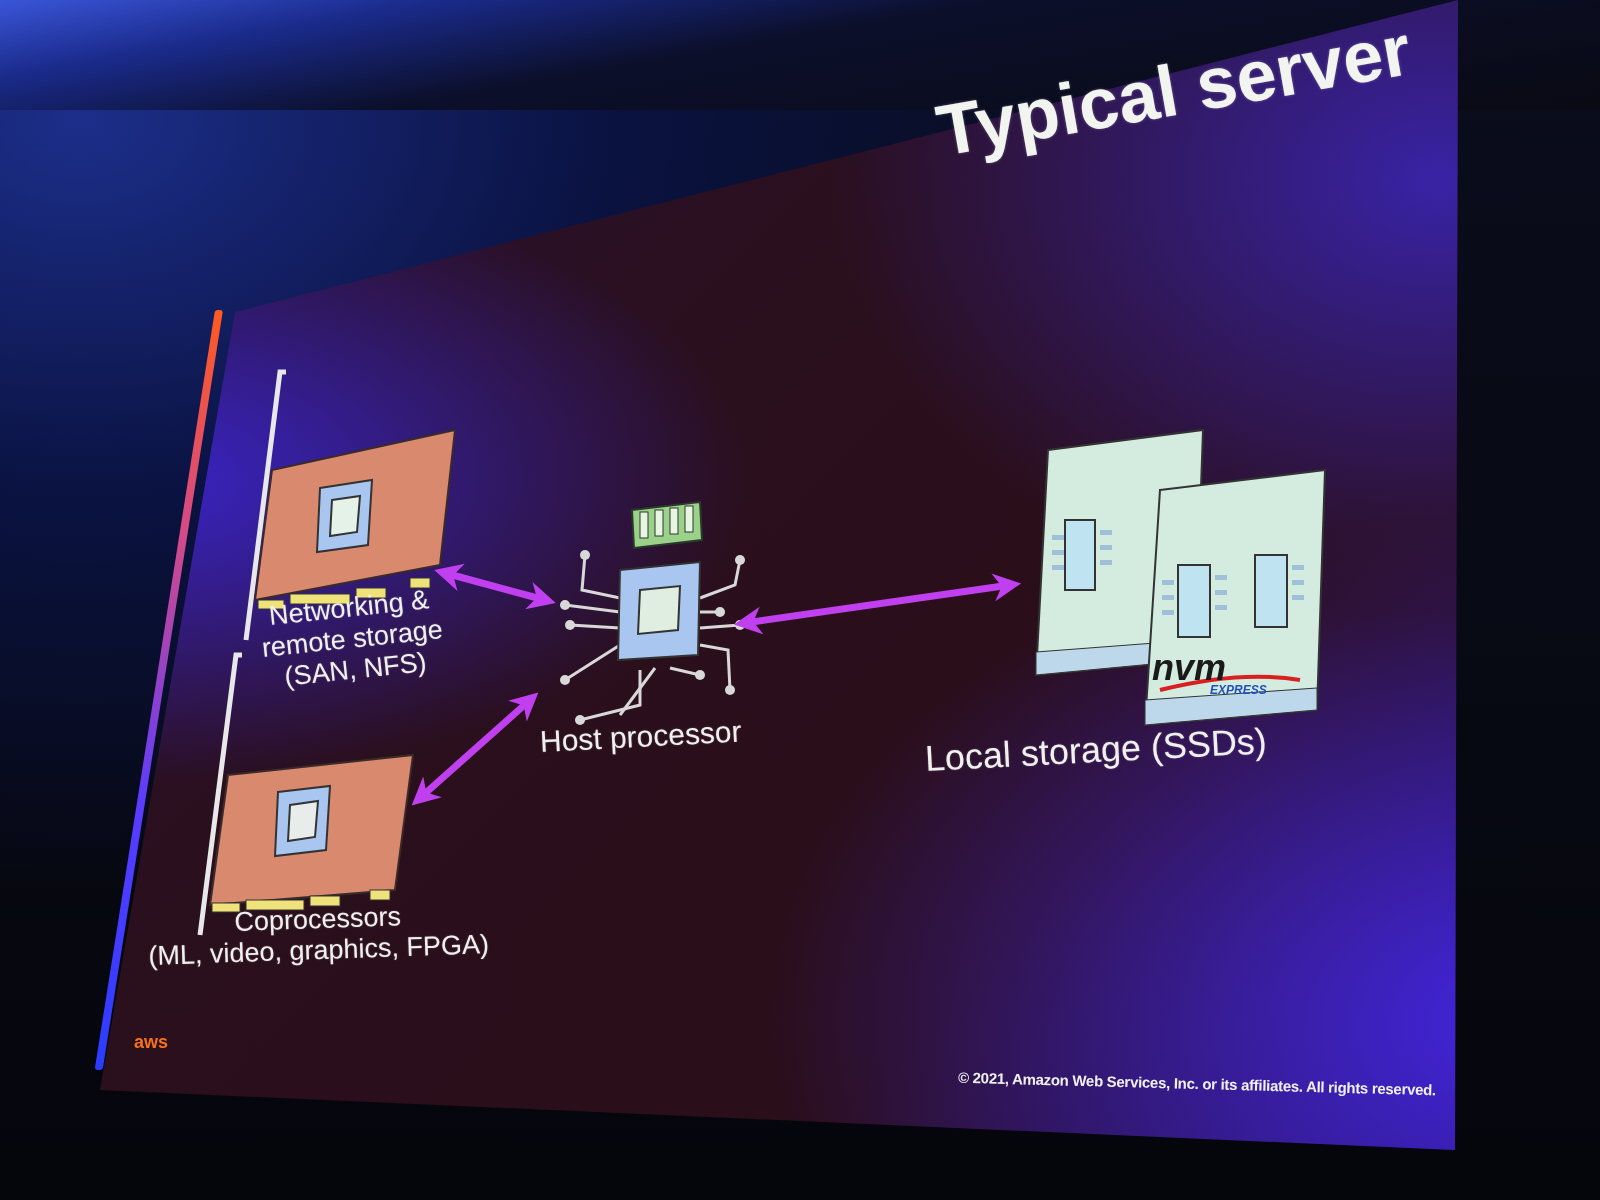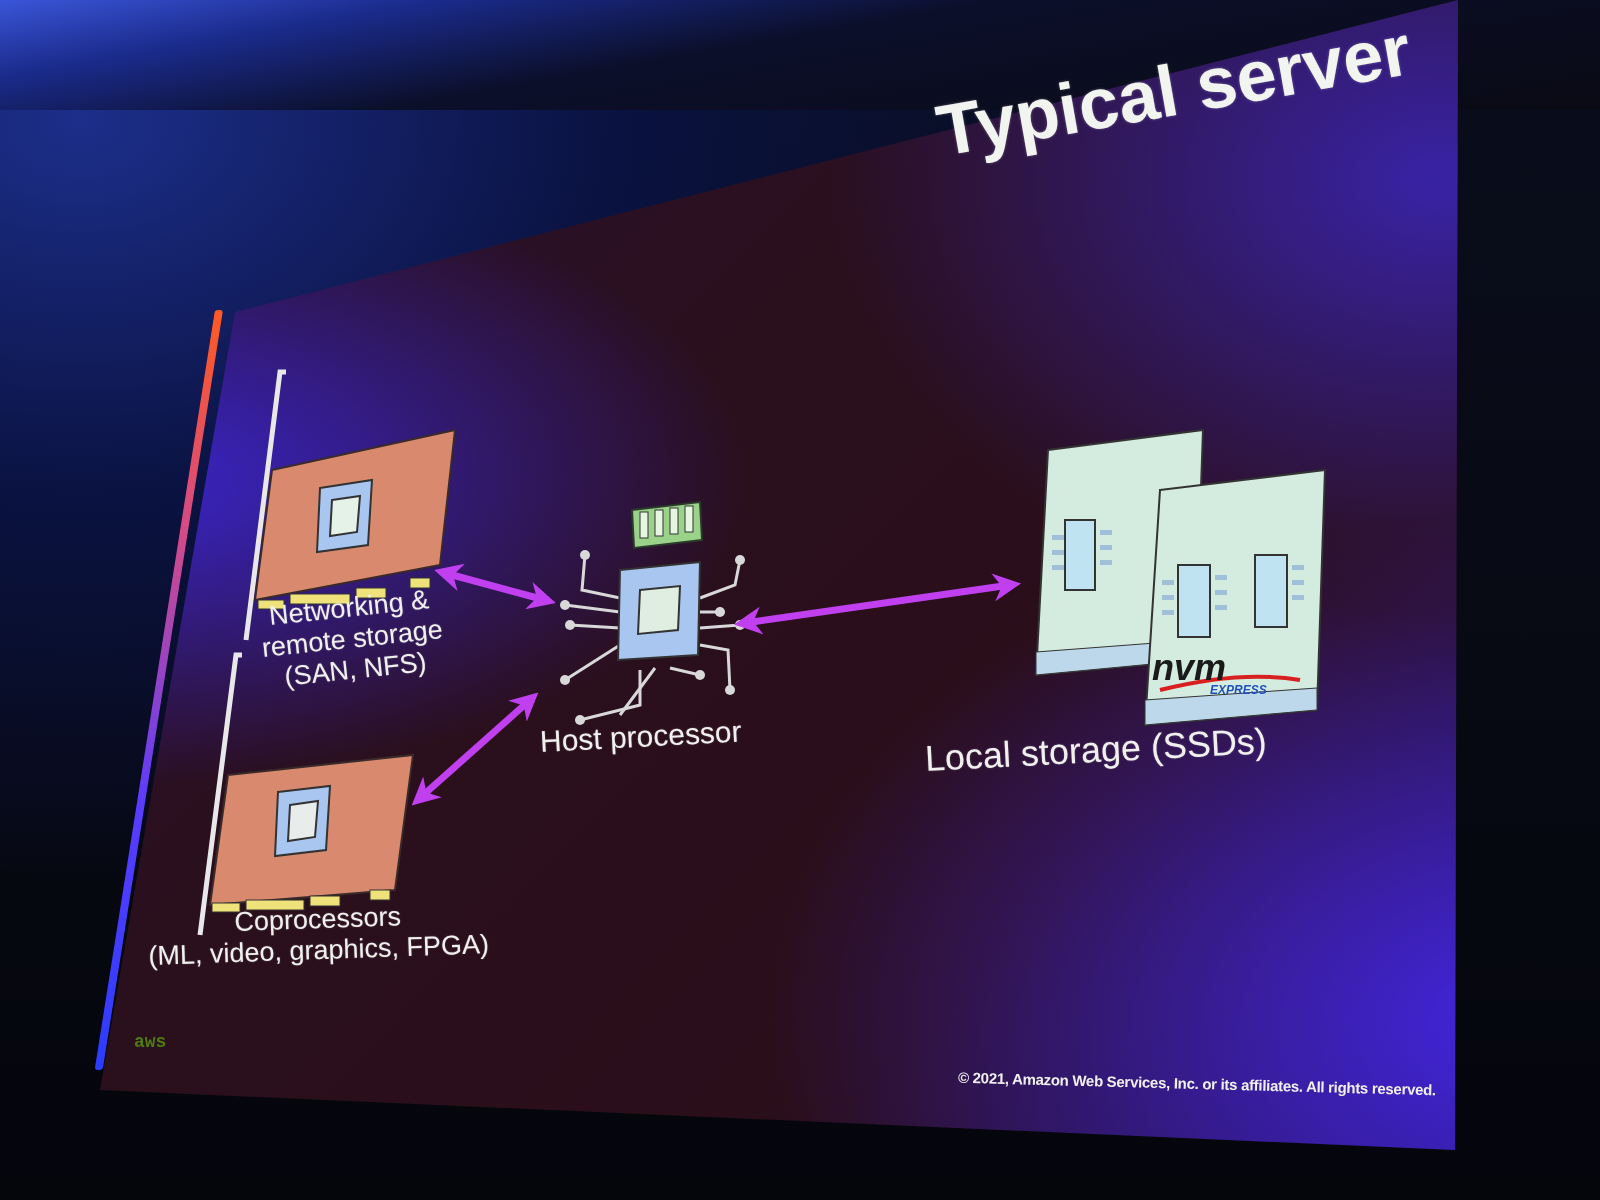--- a/index.html
+++ b/index.html
@@ -20,21 +20,21 @@
     background:linear-gradient(180deg,#ff5a20 0%,#d24a8a 30%,#5a3cff 65%,#2b3cff 100%);
     transform:skewX(-9deg);transform-origin:top left;border-radius:3px;}
   .title{position:absolute;left:945px;top:90px;font-family:"Liberation Sans",sans-serif;font-weight:bold;
     font-size:72px;color:#f2f4f0;transform:rotate(-10deg);transform-origin:left bottom;letter-spacing:0px;
     text-shadow:0 0 3px rgba(255,255,255,0.3);white-space:nowrap;}
   .lbl{position:absolute;color:#f0f0ee;font-family:"Liberation Sans",sans-serif;white-space:nowrap;
     transform-origin:left center;text-shadow:0 0 2px rgba(255,255,255,0.25);}
   .lbl span{display:block;text-align:center;}
   .copy{position:absolute;left:958px;top:1075px;font-size:15px;color:#f0f0f0;font-weight:bold;
     transform:rotate(1.5deg);font-family:"Liberation Sans",sans-serif;white-space:nowrap;letter-spacing:-0.3px;}
-  .aws{position:absolute;left:134px;top:1032px;color:#4d7c0f;font-family:Liberation Mono, monospace;font-weight:bold;font-size:18px;}
+  .aws{position:absolute;left:134px;top:1032px;color:#f97316;font-family:Liberation Sans, sans-serif;font-weight:bold;font-size:18px;}
   svg{position:absolute;left:0;top:0;}
 </style>
 </head>
 <body>
 
 <div class="room"></div>
 <div class="ceiling"></div>
 <div class="slide"></div>
 <div class="edge"></div>
 

